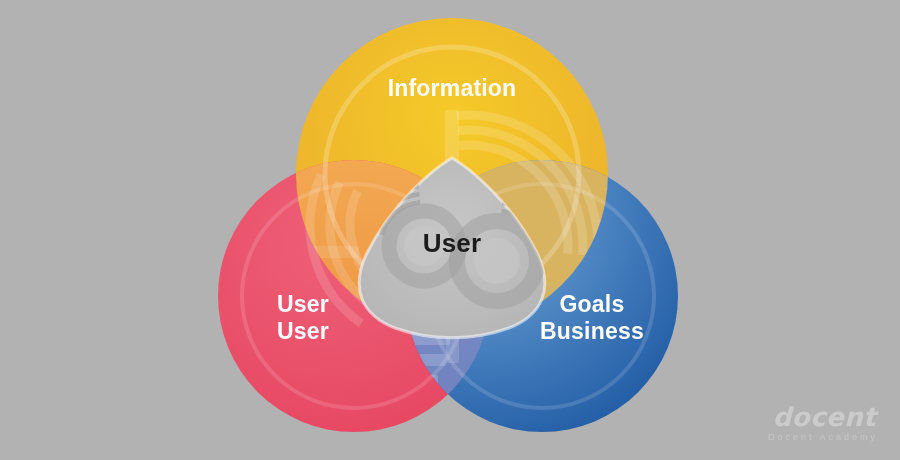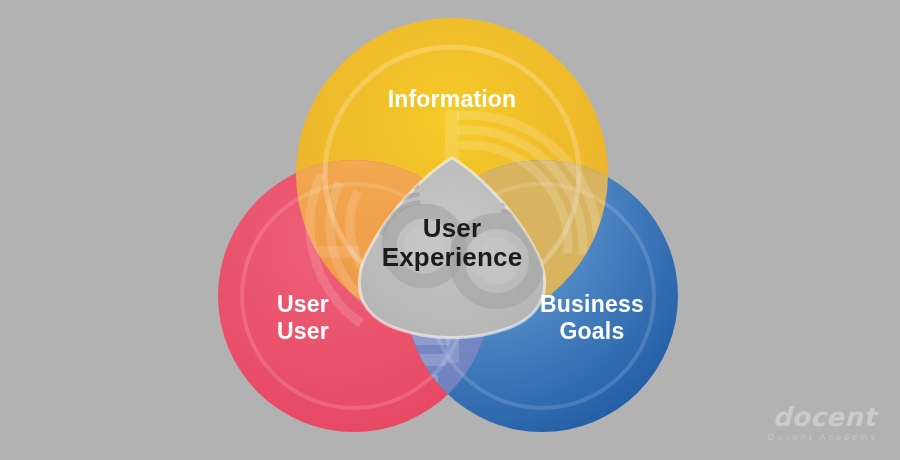--- a/index.html
+++ b/index.html
@@ -10,21 +10,21 @@
   .label {
     position: absolute;
     transform: translate(-50%, -50%);
     text-align: center;
     font-weight: bold;
     color: #ffffff;
     letter-spacing: 0.2px;
     white-space: nowrap;
     user-select: none;
   }
-  .label-information { left: 452px; top: 99px;  font-size: 23px; }
+  .label-information { left: 452px; top: 88px;  font-size: 23px; }
   .label-user-needs  { left: 303px; top: 318px; font-size: 23px; line-height: 27px; }
   .label-business-goals { left: 592px; top: 318px; font-size: 23px; line-height: 27px; }
   .label-center {
     left: 452px; top: 243px;
     font-size: 26px; line-height: 29px;
     color: #1c1c1c;
   }
 
   .logo {
     position: absolute;
@@ -177,27 +177,26 @@
   <div class="label label-information">
     <div>Information</div>
   </div>
 
   <div class="label label-user-needs">
     <div>User</div>
     <div>User</div>
   </div>
 
   <div class="label label-business-goals">
+    <div>Goals</div>
     <div>Business</div>
-    <div>Goals</div>
   </div>
 
   <div class="label label-center">
     <div>User</div>
-    <div>Experience</div>
   </div>
 
   <div class="logo">
     <div class="logo-word">docent</div>
     <div class="logo-sub">Docent Academy</div>
   </div>
 
 </div>
 
 </body></html>

